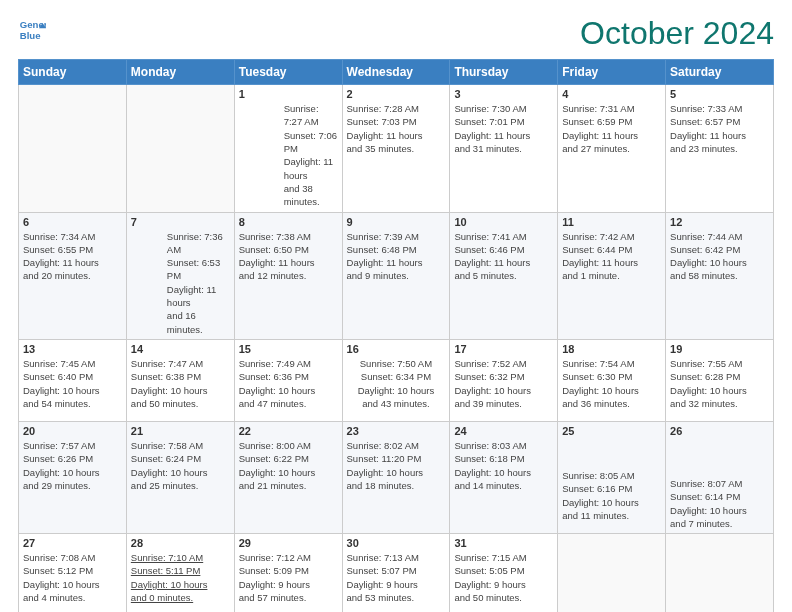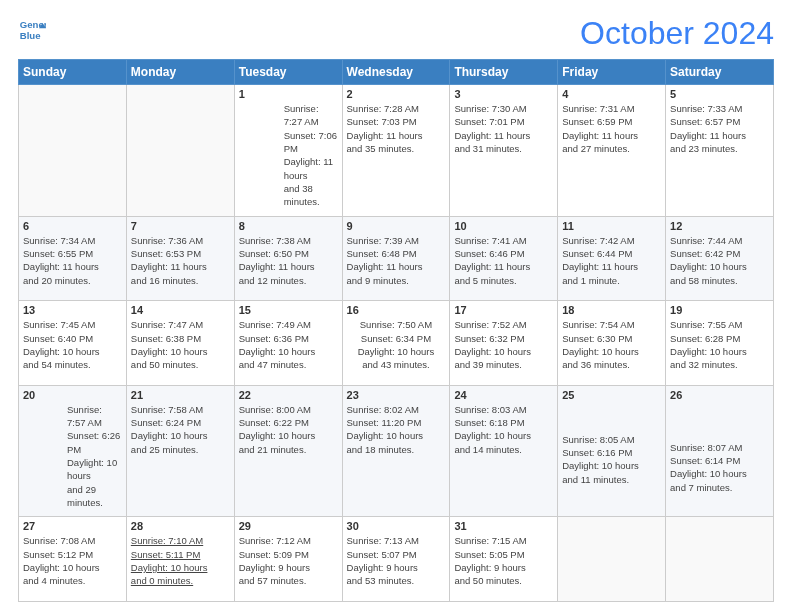--- a/index.html
+++ b/index.html
@@ -31,21 +31,21 @@
     .logo-icon {
       width: 28px;
       height: 28px;
     }
     .title-block {
       text-align: right;
     }
     .month-title {
       font-size: 32px;
       font-weight: 300;
-      color: #3b82f6;
+      color: #0f766e;
       line-height: 1.1;
     }
     .location {
       font-size: 14px;
       color: #555;
     }
     .calendar {
       flex: 1;
       border: 1px solid #ccc;
       border-collapse: collapse;
@@ -160,21 +160,21 @@
         <tr class="row-alt">
           <td>
             <span class="day-num">6</span>
             <div class="day-info" style="white-space: pre-line;">Sunrise: 7:34 AM
 Sunset: 6:55 PM
 Daylight: 11 hours
 and 20 minutes.</div>
           </td>
           <td>
             <span class="day-num">7</span>
-            <div class="day-info" style="white-space: pre-line;">Sunrise: 7:36 AM
+            <div class="day-info" style="white-space: pre-line; margin-left: 36px;">Sunrise: 7:36 AM
 Sunset: 6:53 PM
 Daylight: 11 hours
 and 16 minutes.</div>
           </td>
           <td>
             <span class="day-num">8</span>
             <div class="day-info" style="white-space: pre-line;">Sunrise: 7:38 AM
 Sunset: 6:50 PM
 Daylight: 11 hours
 and 12 minutes.</div>
@@ -255,21 +255,21 @@
             <span class="day-num">19</span>
             <div class="day-info" style="white-space: pre-line;">Sunrise: 7:55 AM
 Sunset: 6:28 PM
 Daylight: 10 hours
 and 32 minutes.</div>
           </td>
         </tr>
         <tr class="row-alt">
           <td>
             <span class="day-num">20</span>
-            <div class="day-info" style="white-space: pre-line; margin-left: 44px;">Sunrise: 7:57 AM
+            <div class="day-info" style="white-space: pre-line;">Sunrise: 7:57 AM
 Sunset: 6:26 PM
 Daylight: 10 hours
 and 29 minutes.</div>
           </td>
           <td>
             <span class="day-num">21</span>
             <div class="day-info" style="white-space: pre-line;">Sunrise: 7:58 AM
 Sunset: 6:24 PM
 Daylight: 10 hours
 and 25 minutes.</div>

